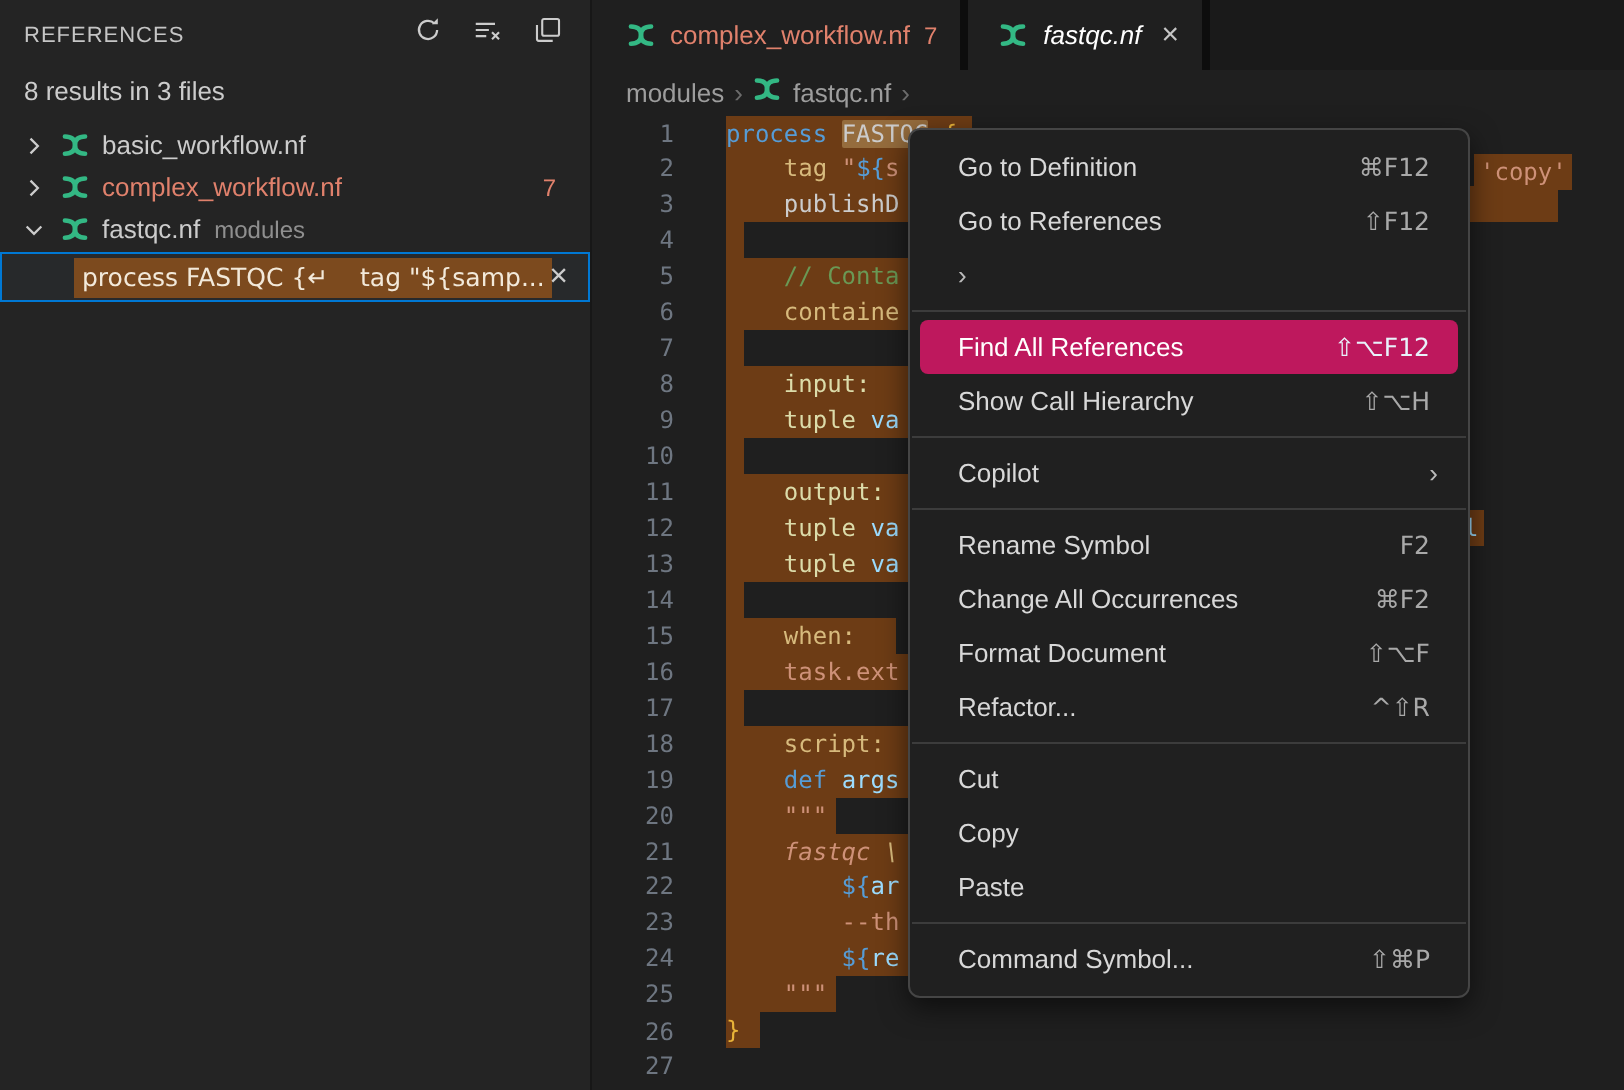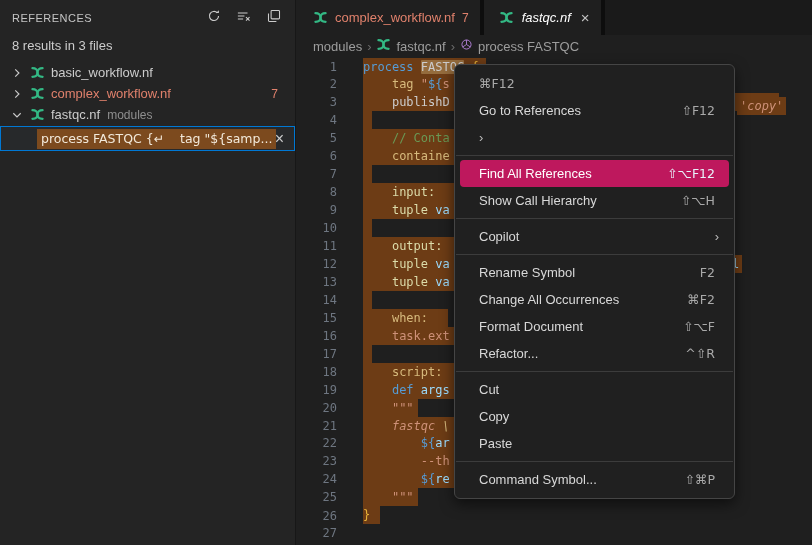--- a/index.html
+++ b/index.html
@@ -187,27 +187,20 @@
       </span>
       <span class="crumb-sep">›</span>
       <span class="crumb">
         <span><svg width="15" height="15" viewBox="0 0 16 16">
             <path d="M2.6 3.4 Q8 3.4 8 8 Q8 12.6 2.6 12.6" stroke="#33b884" stroke-width="2.4" fill="none" stroke-linecap="round"></path>
             <path d="M13.4 3.4 Q8 3.4 8 8 Q8 12.6 13.4 12.6" stroke="#33b884" stroke-width="2.4" fill="none" stroke-linecap="round"></path>
           </svg></span>
         <span>fastqc.nf</span>
       </span>
       <span class="crumb-sep">›</span>
-      <span class="crumb">
-        <span><svg width="13" height="13" viewBox="0 0 16 16">
-            <circle cx="8" cy="8" r="5.6" stroke="#b180d7" stroke-width="1.2" fill="none"></circle>
-            <path d="M8 2.4V8 M8 8l-4.8 3.1 M8 8l4.8 3.1" stroke="#b180d7" stroke-width="1.1" fill="none"></path>
-          </svg></span>
-        <span>process FASTQC</span>
-      </span>
     </div>
 
   <div class="editor-body" id="editor">
       <div class="lnum" style="top: 1px;">1</div>
       <div class="code-line" style="top: 1px;"><div class="line-hl" style="width: 123px;"></div><span class="tok-kw">process</span><span class="tok-pln"> </span><span class="tok-id tok-word">FASTQC</span><span class="tok-pln"> </span><span class="tok-brace">{</span></div>
       <div class="lnum" style="top: 18px;">2</div>
       <div class="code-line" style="top: 18px;"><div class="line-hl" style="width: 166px;"></div><span class="tok-pln">    </span><span class="tok-dir">tag</span><span class="tok-pln"> </span><span class="tok-str">"</span><span class="tok-kw">${</span><span class="tok-str">s</span></div>
       <div class="lnum" style="top: 36px;">3</div>
       <div class="code-line" style="top: 36px;"><div class="line-hl" style="width: 416px;"></div><span class="tok-pln">    </span><span class="tok-id">publishD</span></div>
       <div class="lnum" style="top: 54px;">4</div>
@@ -251,27 +244,28 @@
       <div class="lnum" style="top: 395px;">23</div>
       <div class="code-line" style="top: 395px;"><div class="line-hl" style="width: 220px;"></div><span class="tok-pln">        </span><span class="tok-str">--th</span></div>
       <div class="lnum" style="top: 413px;">24</div>
       <div class="code-line" style="top: 413px;"><div class="line-hl" style="width: 132px;"></div><span class="tok-pln">        </span><span class="tok-kw">${</span><span class="tok-var">re</span></div>
       <div class="lnum" style="top: 431px;">25</div>
       <div class="code-line" style="top: 431px;"><div class="line-hl" style="width: 55px;"></div><span class="tok-pln">    </span><span class="tok-str">"""</span></div>
       <div class="lnum" style="top: 450px; text-align: right;">26</div>
       <div class="code-line" style="top: 449px;"><div class="line-hl" style="width: 17px;"></div><span class="tok-brace">}</span></div>
       <div class="lnum" style="top: 467px;">27</div>
       <div class="code-line" style="top: 467px;"></div>
-      <div class="frag tok-str" style="top: 40px; left: 440px; font-style: italic;">'copy'</div>
+      <div class="frag tok-str" style="top: 20px; left: 440px;">'copy'</div>
       <div class="frag tok-var" style="top: 198px; left: 432px;">l</div>
     </div>
 </div>
 
 <div class="ctx-menu" id="ctxmenu">
     <div class="mi">
+      <span class="mi-label">Go to Definition</span>
       <span class="mi-short">⌘F12</span>
     </div>
     <div class="mi">
       <span class="mi-label">Go to References</span>
       <span class="mi-short">⇧F12</span>
     </div>
     <div class="mi">
       <span class="mi-sub">›</span>
     </div>
     <div class="msep"></div>

